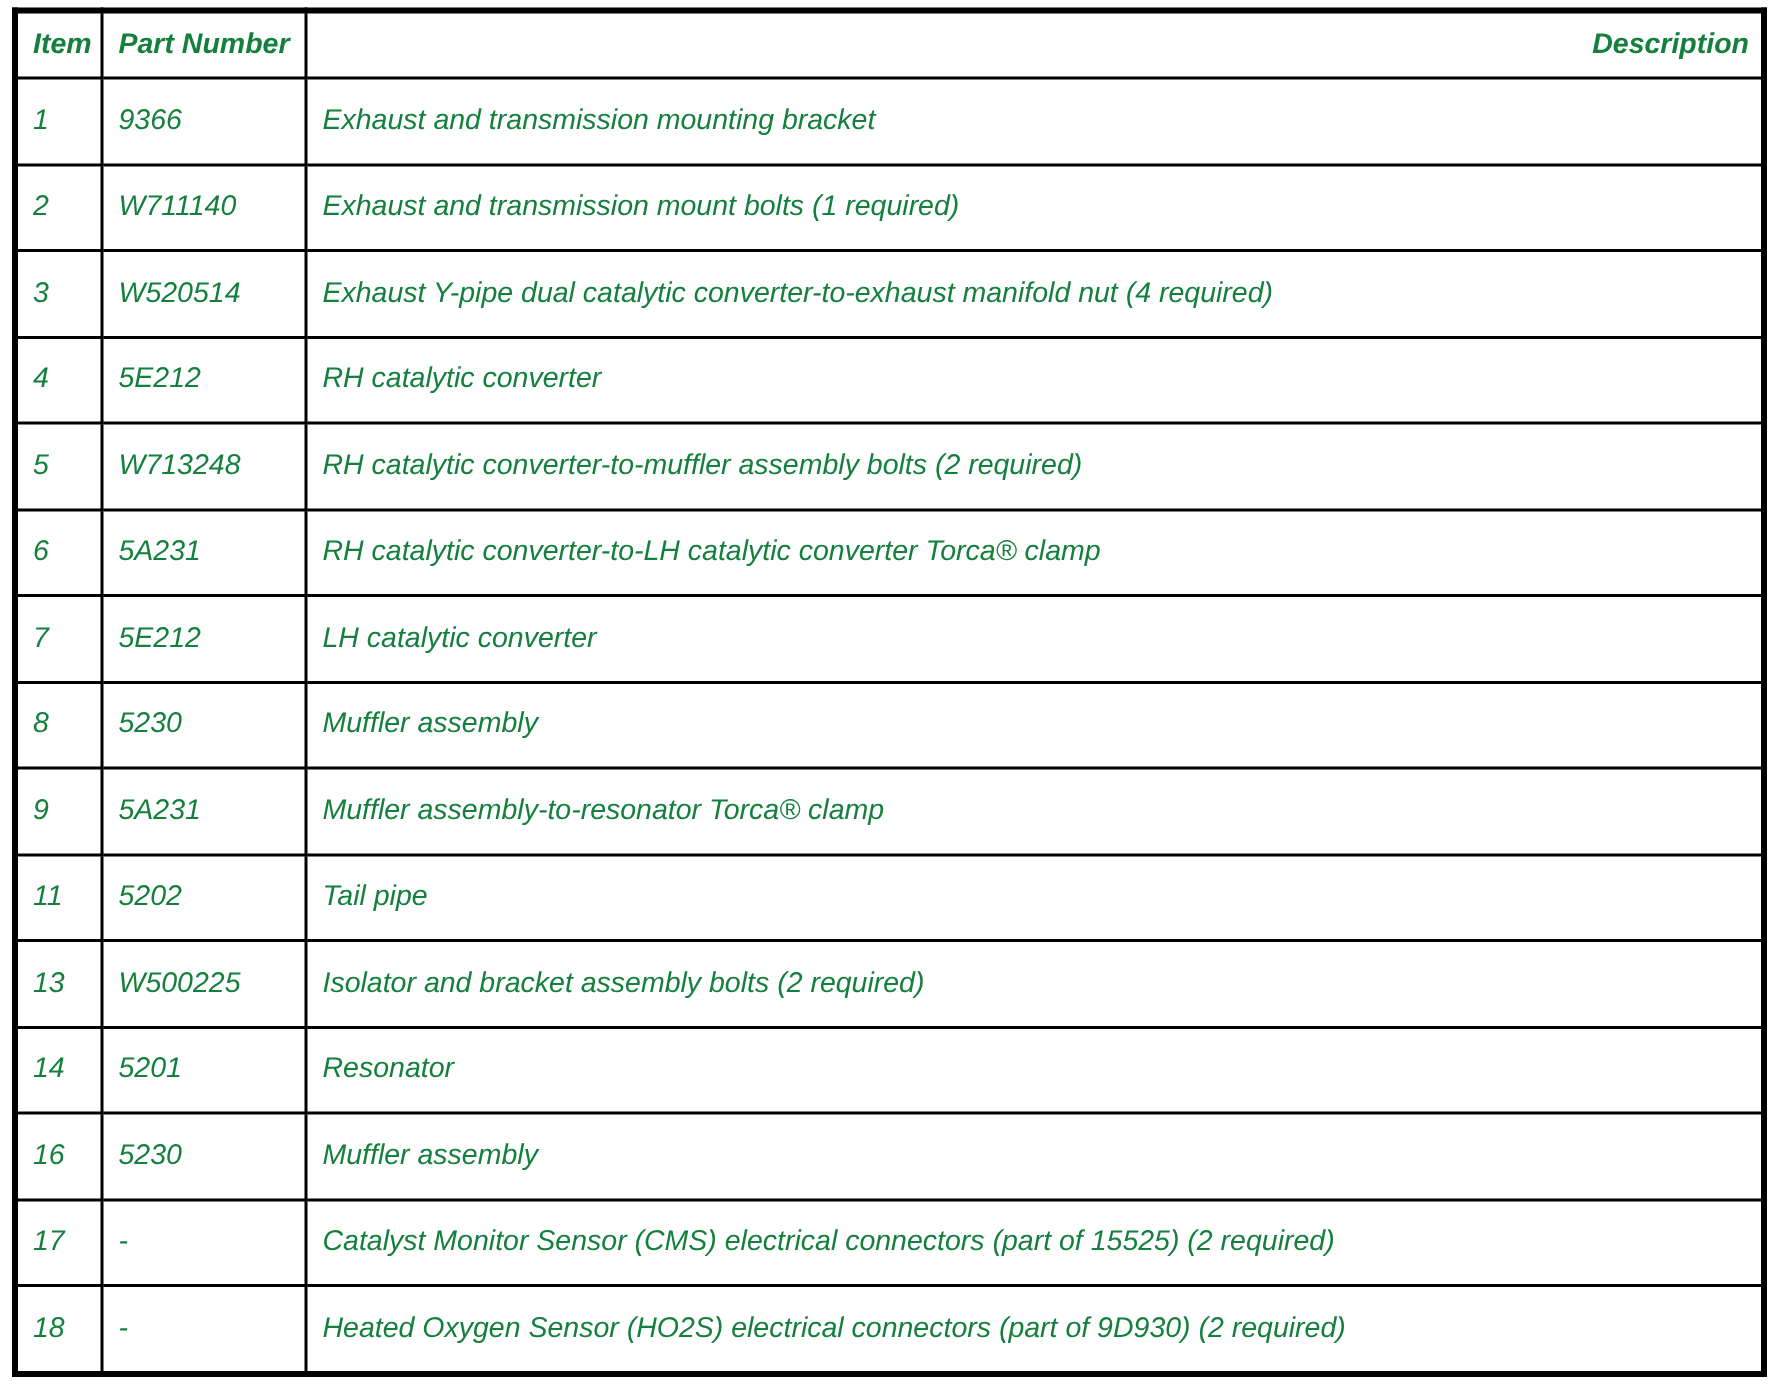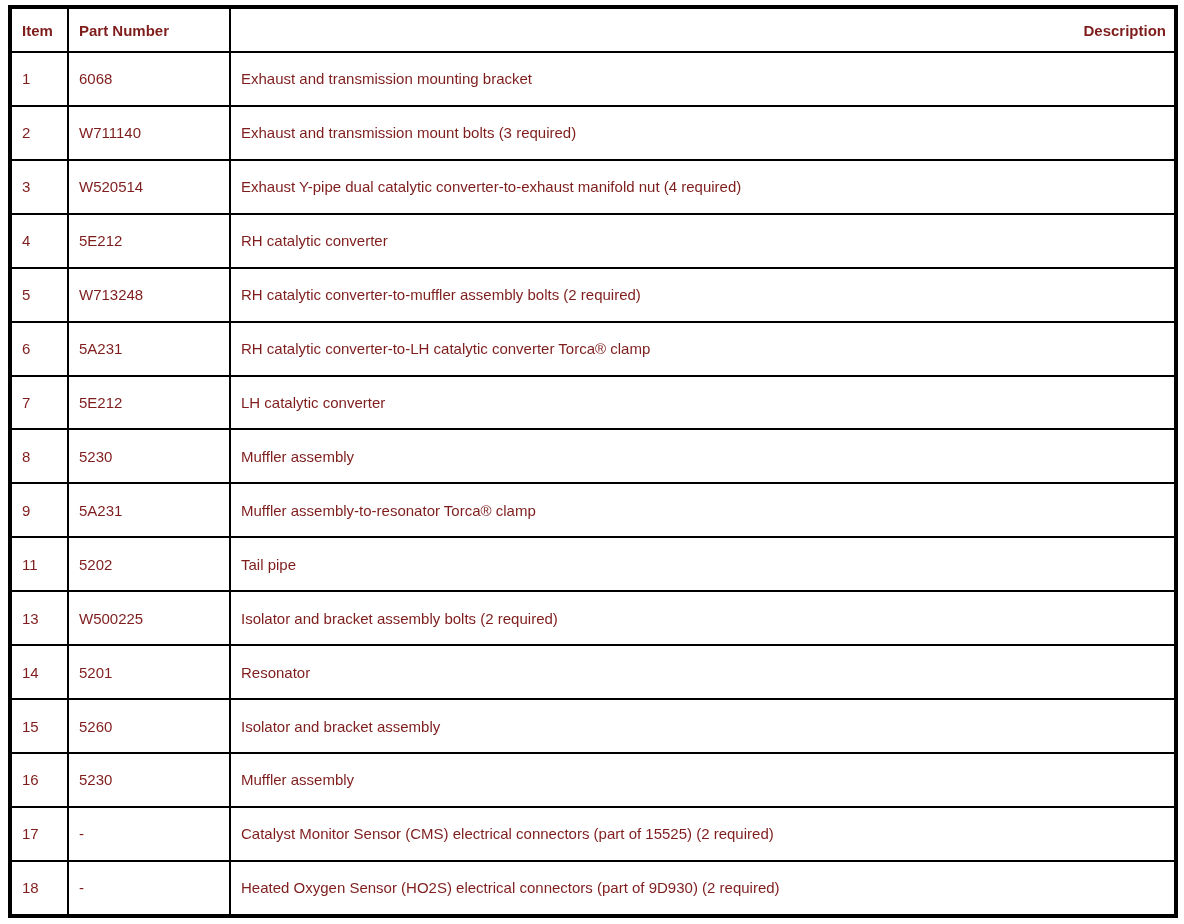--- a/index.html
+++ b/index.html
@@ -18,45 +18,46 @@
   table.parts-table {
     border-collapse: collapse;
     width: 100%;
     height: 100%;
     table-layout: fixed;
     background: #ffffff;
   }
   table.parts-table th,
   table.parts-table td {
     border: 2px solid #000000;
-    font-size: 15px;
-    color: #7f1d1d;
+    font-size: 19px;
+    color: #15803d;
     padding: 2px 8px 2px 10px;
     vertical-align: middle;
     white-space: nowrap;
     overflow: hidden;
     background: #ffffff;
+    font-style: italic;
   }
   table.parts-table {
     border: 4px solid #000000;
   }
   table.parts-table th {
     font-weight: bold;
     text-align: left;
     height: 38px;
   }
   table.parts-table th.col-description {
     text-align: right;
   }
   table.parts-table td {
     height: 44px;
     font-weight: normal;
   }
   .col-item { width: 58px; }
-  .col-part { width: 162px; }
+  .col-part { width: 136px; }
   .col-description { width: auto; }
 </style>
 </head>
 <body>
 
 <div class="page">
   <table class="parts-table">
     <colgroup>
       <col class="col-item">
       <col class="col-part">
@@ -65,27 +66,27 @@
     <thead>
       <tr>
         <th class="col-item">Item</th>
         <th class="col-part">Part Number</th>
         <th class="col-description">Description</th>
       </tr>
     </thead>
     <tbody id="parts-tbody">
         <tr>
           <td>1</td>
-          <td>6068</td>
+          <td>9366</td>
           <td>Exhaust and transmission mounting bracket</td>
         </tr>
         <tr>
           <td>2</td>
           <td>W711140</td>
-          <td>Exhaust and transmission mount bolts (3 required)</td>
+          <td>Exhaust and transmission mount bolts (1 required)</td>
         </tr>
         <tr>
           <td>3</td>
           <td>W520514</td>
           <td>Exhaust Y-pipe dual catalytic converter-to-exhaust manifold nut (4 required)</td>
         </tr>
         <tr>
           <td>4</td>
           <td>5E212</td>
           <td>RH catalytic converter</td>
@@ -124,25 +125,20 @@
           <td>13</td>
           <td>W500225</td>
           <td>Isolator and bracket assembly bolts (2 required)</td>
         </tr>
         <tr>
           <td>14</td>
           <td>5201</td>
           <td>Resonator</td>
         </tr>
         <tr>
-          <td>15</td>
-          <td>5260</td>
-          <td>Isolator and bracket assembly</td>
-        </tr>
-        <tr>
           <td>16</td>
           <td>5230</td>
           <td>Muffler assembly</td>
         </tr>
         <tr>
           <td>17</td>
           <td>-</td>
           <td>Catalyst Monitor Sensor (CMS) electrical connectors (part of 15525) (2 required)</td>
         </tr>
         <tr>

